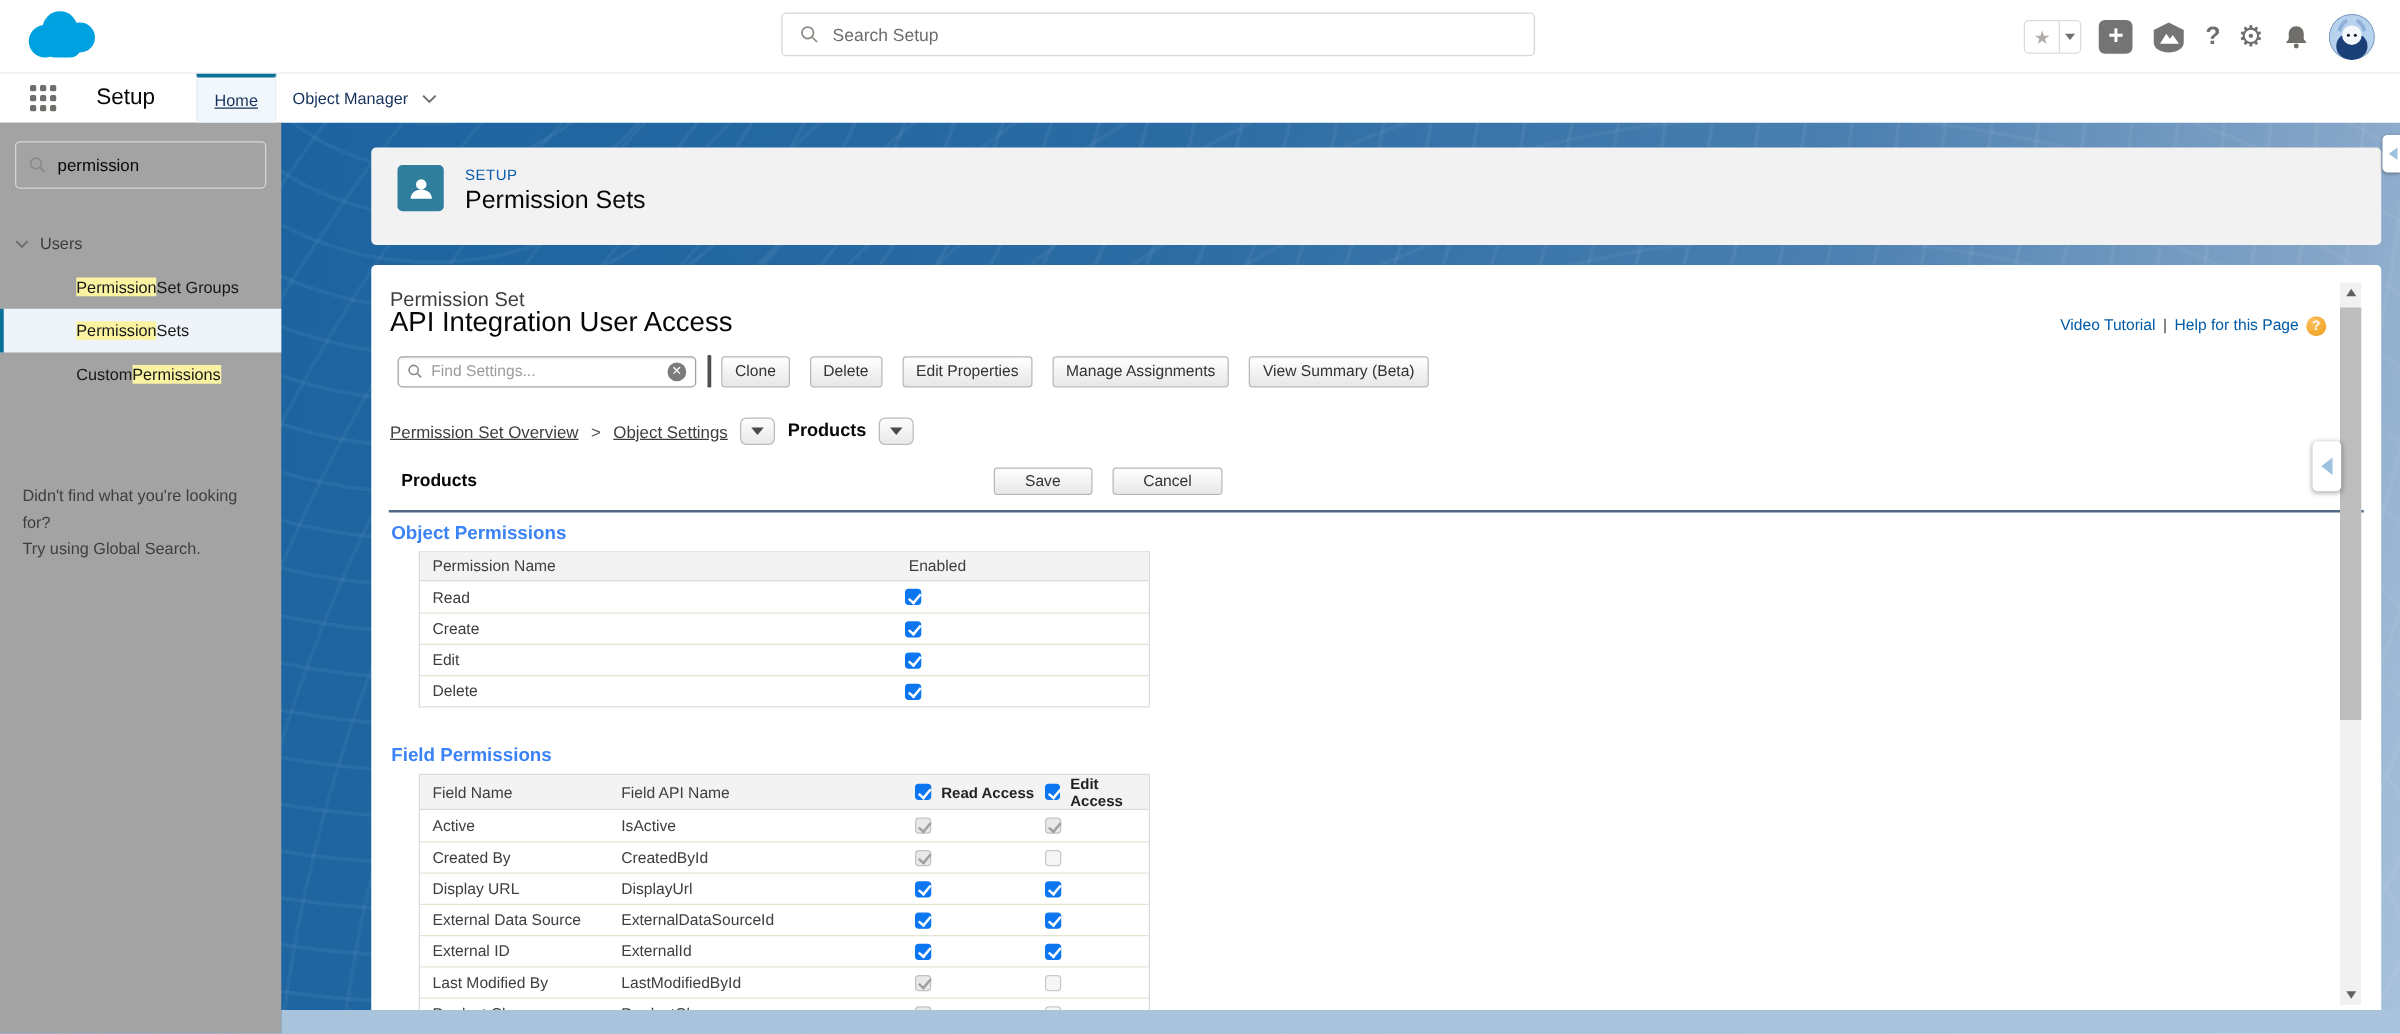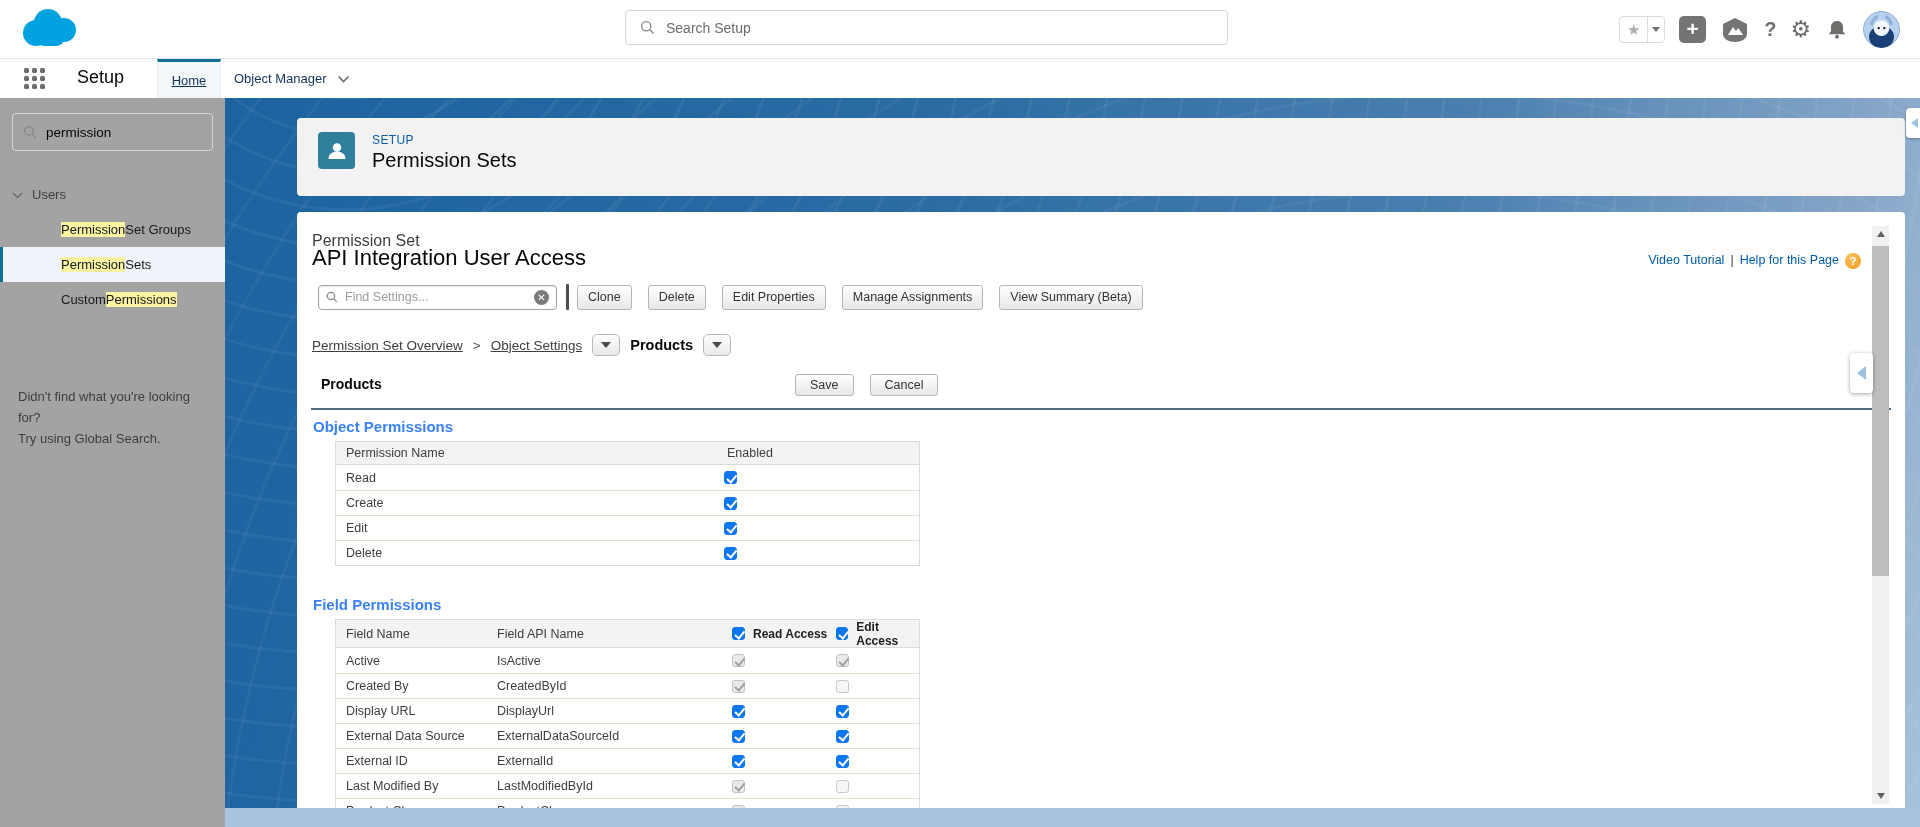--- a/index.html
+++ b/index.html
@@ -68,21 +68,21 @@
   .lk-sep { color:#444; }
   .help-orb { width:16px; height:16px; border-radius:50%; background:radial-gradient(circle at 35% 30%, #fcc15f, #ee9b19); color:#fff; font-size:11px; font-weight:bold; text-align:center; line-height:16px; }
 
   .toolbar { position:absolute; left:21px; top:72px; height:26px; display:flex; align-items:center; }
   .find-box { width:239px; height:25px; border:1px solid #a2a2a2; border-radius:4px; display:flex; align-items:center; padding:0 7px; gap:7px; box-shadow:inset 0 1px 2px rgba(0,0,0,.08); }
   .find-box .ph { flex:1; font-size:12.5px; color:#9b9b9b; }
   .find-clear { width:15px; height:15px; border-radius:50%; background:#7b7b7b; color:#fff; font-size:10px; line-height:15px; text-align:center; cursor:pointer; }
   .tb-div { width:3px; height:26px; background:#4f4f4f; margin:0 8px 0 9px; border-radius:1px; }
   .cbtn { height:25px; padding:0 10px; margin-right:16px; font-family:"Liberation Sans",sans-serif; font-size:12.5px; color:#333;
     background:linear-gradient(#ffffff,#e7e7e8); border:1px solid #b5b7ba; border-radius:3px; cursor:pointer; }
-  .cbtn.sm { height:22px; padding:0 14px; }
+  .cbtn.sm { height:22px; padding:0 24px; }
 
   .breadcrumb { position:absolute; left:15px; top:122px; display:flex; align-items:center; gap:10px; font-size:13.5px; color:#3e3e3c; }
   .breadcrumb a { color:#3e3e3c; text-decoration:underline; cursor:pointer; }
   .bc-current { font-size:14.5px; font-weight:bold; color:#080707; }
   .bc-sep { color:#555; }
   .ddbtn { width:28px; height:22px; background:linear-gradient(#fdfdfd,#e9e9ea); border:1px solid #b7b9bc; border-radius:5px; display:flex; align-items:center; justify-content:center; cursor:pointer; }
   .ddbtn i { width:0; height:0; border-left:5px solid transparent; border-right:5px solid transparent; border-top:6px solid #4a4a4a; }
 
   .section-title-row { position:absolute; left:24px; top:164px; font-size:14px; font-weight:bold; color:#080707; }
   .save-cancel { position:absolute; left:498px; top:162px; display:flex; }

